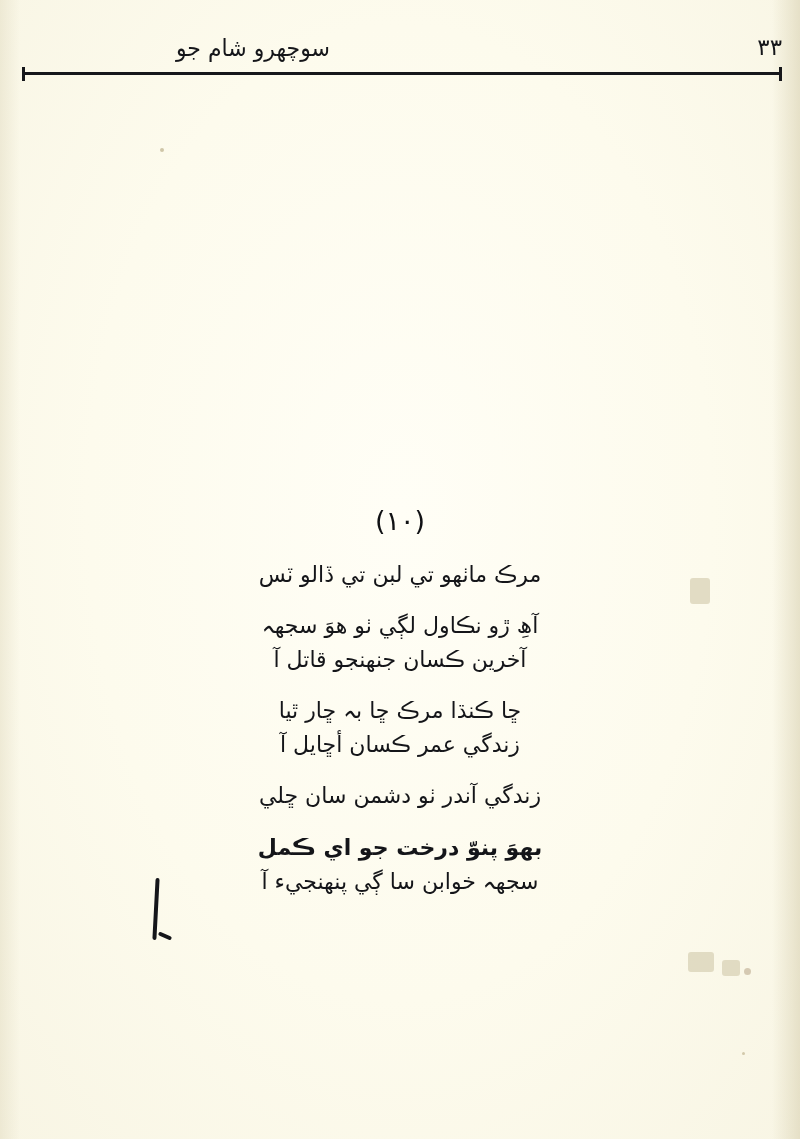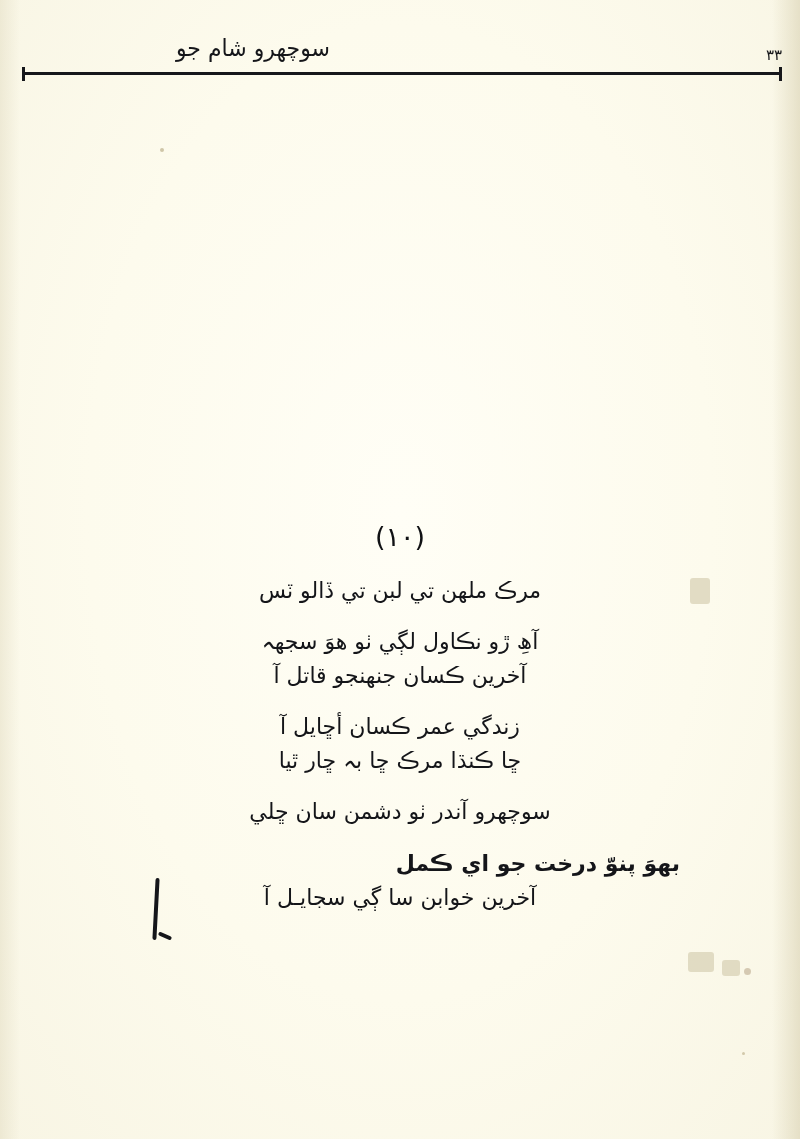--- a/index.html
+++ b/index.html
@@ -52,23 +52,23 @@
     right: 18px;
     height: 62px;
   }
   .header-row {
     position: relative;
     height: 40px;
   }
   .page-number {
     position: absolute;
     right: 0;
-    top: 12px;
-    font-family: "DejaVu Sans", sans-serif;
-    font-size: 15px;
+    top: 0;
+    font-family: "DejaVu Sans", sans-serif;
+    font-size: 23px;
     color: #15161a;
     letter-spacing: 0px;
     direction: rtl;
   }
   .running-title {
     position: absolute;
     right: 452px;
     top: 2px;
     font-family: "DejaVu Sans", sans-serif;
     font-size: 22px;
@@ -111,38 +111,36 @@
     width: 560px;
     text-align: center;
   }
   .poem-number {
     font-family: "DejaVu Sans", sans-serif;
     font-size: 27px;
     color: #101114;
     letter-spacing: 1px;
     margin-bottom: 22px;
     direction: rtl;
-    margin-top: 16px;
   }
   .stanza {
     margin-bottom: 17px;
   }
   .verse-line {
     direction: rtl;
     text-align: center;
     font-family: "DejaVu Sans", sans-serif;
     font-size: 22px;
     line-height: 1.55;
     color: #141519;
     white-space: nowrap;
     letter-spacing: 1.2px;
   }
   .verse-line.bold {
     font-weight: bold;
-    text-align: right;
   }
   .verse-line.indent-a {
     padding-right: 0px;
   }
 
   
   .margin-mark {
     position: absolute;
     background: #d8d2b6;
     opacity: 0.75;
@@ -199,35 +197,35 @@
   <div class="margin-mark mark-2"></div>
   <div class="margin-mark mark-3"></div>
   <div class="margin-mark mark-dot"></div>
   <div class="stroke-mark"></div>
   <div class="stroke-mark2"></div>
 
   <div class="poem">
     <div class="poem-number">(١٠)</div>
 
     <div class="stanza">
-      <div class="verse-line">مرڪ ملهن تي لبن تي ڏالو ٽس</div>
+      <div class="verse-line">مرڪ ماٺهو تي لبن تي ڏالو ٽس</div>
     </div>
 
     <div class="stanza">
       <div class="verse-line">آھِ ڙو نڪاول لڳي ٺو هوَ سجهہ</div>
       <div class="verse-line indent-a">آخرين ڪسان جنهنجو قاتل آ</div>
     </div>
 
     <div class="stanza">
+      <div class="verse-line">ڇا ڪنڌا مرڪ ڇا بہ ڇار ٿيا</div>
       <div class="verse-line indent-a">زندگي عمر ڪسان أڇايل آ</div>
-      <div class="verse-line">ڇا ڪنڌا مرڪ ڇا بہ ڇار ٿيا</div>
-    </div>
-
-    <div class="stanza">
-      <div class="verse-line">سوچهرو آندر ٺو دشمن سان ڇلي</div>
+    </div>
+
+    <div class="stanza">
+      <div class="verse-line">زندگي آندر ٺو دشمن سان ڇلي</div>
     </div>
 
     <div class="stanza">
       <div class="verse-line bold">بھوَ پنوّ درخت جو اي ڪمل</div>
-      <div class="verse-line indent-a">آخرين خوابن سا ڳي سجايـل آ</div>
+      <div class="verse-line indent-a">سجهہ خوابن سا ڳي پنهنجيء آ</div>
     </div>
   </div>
 </div>
 
 </body></html>

